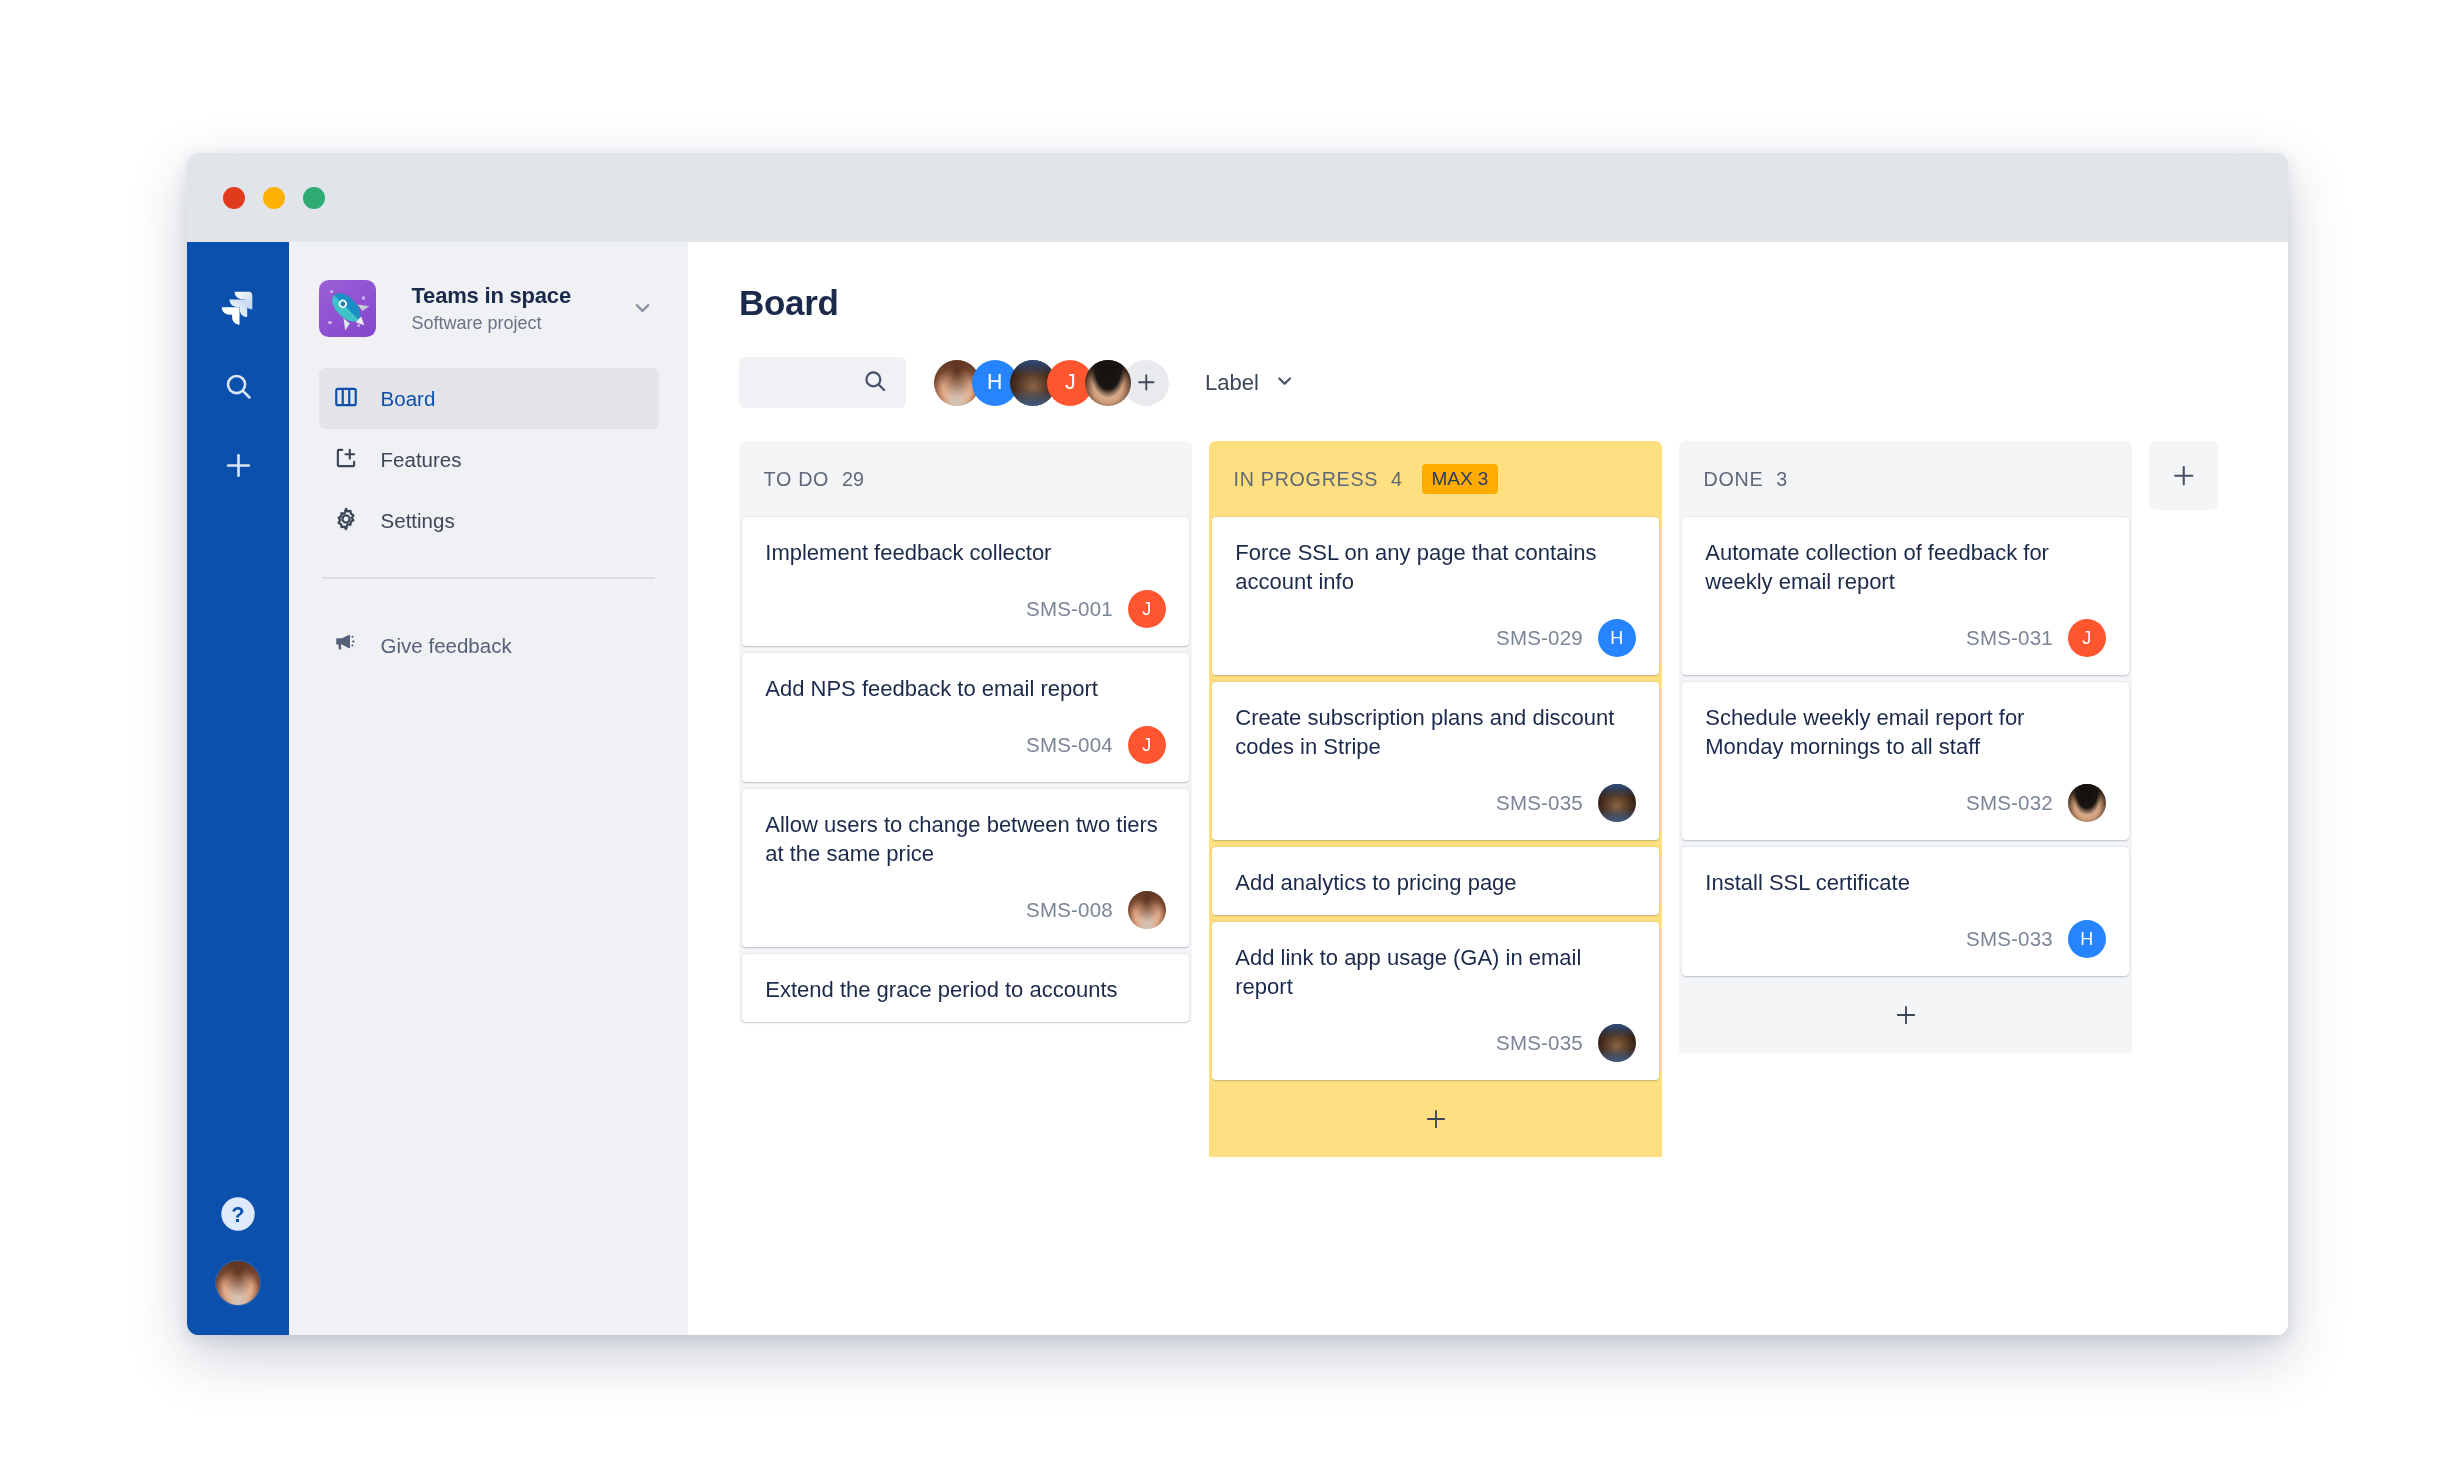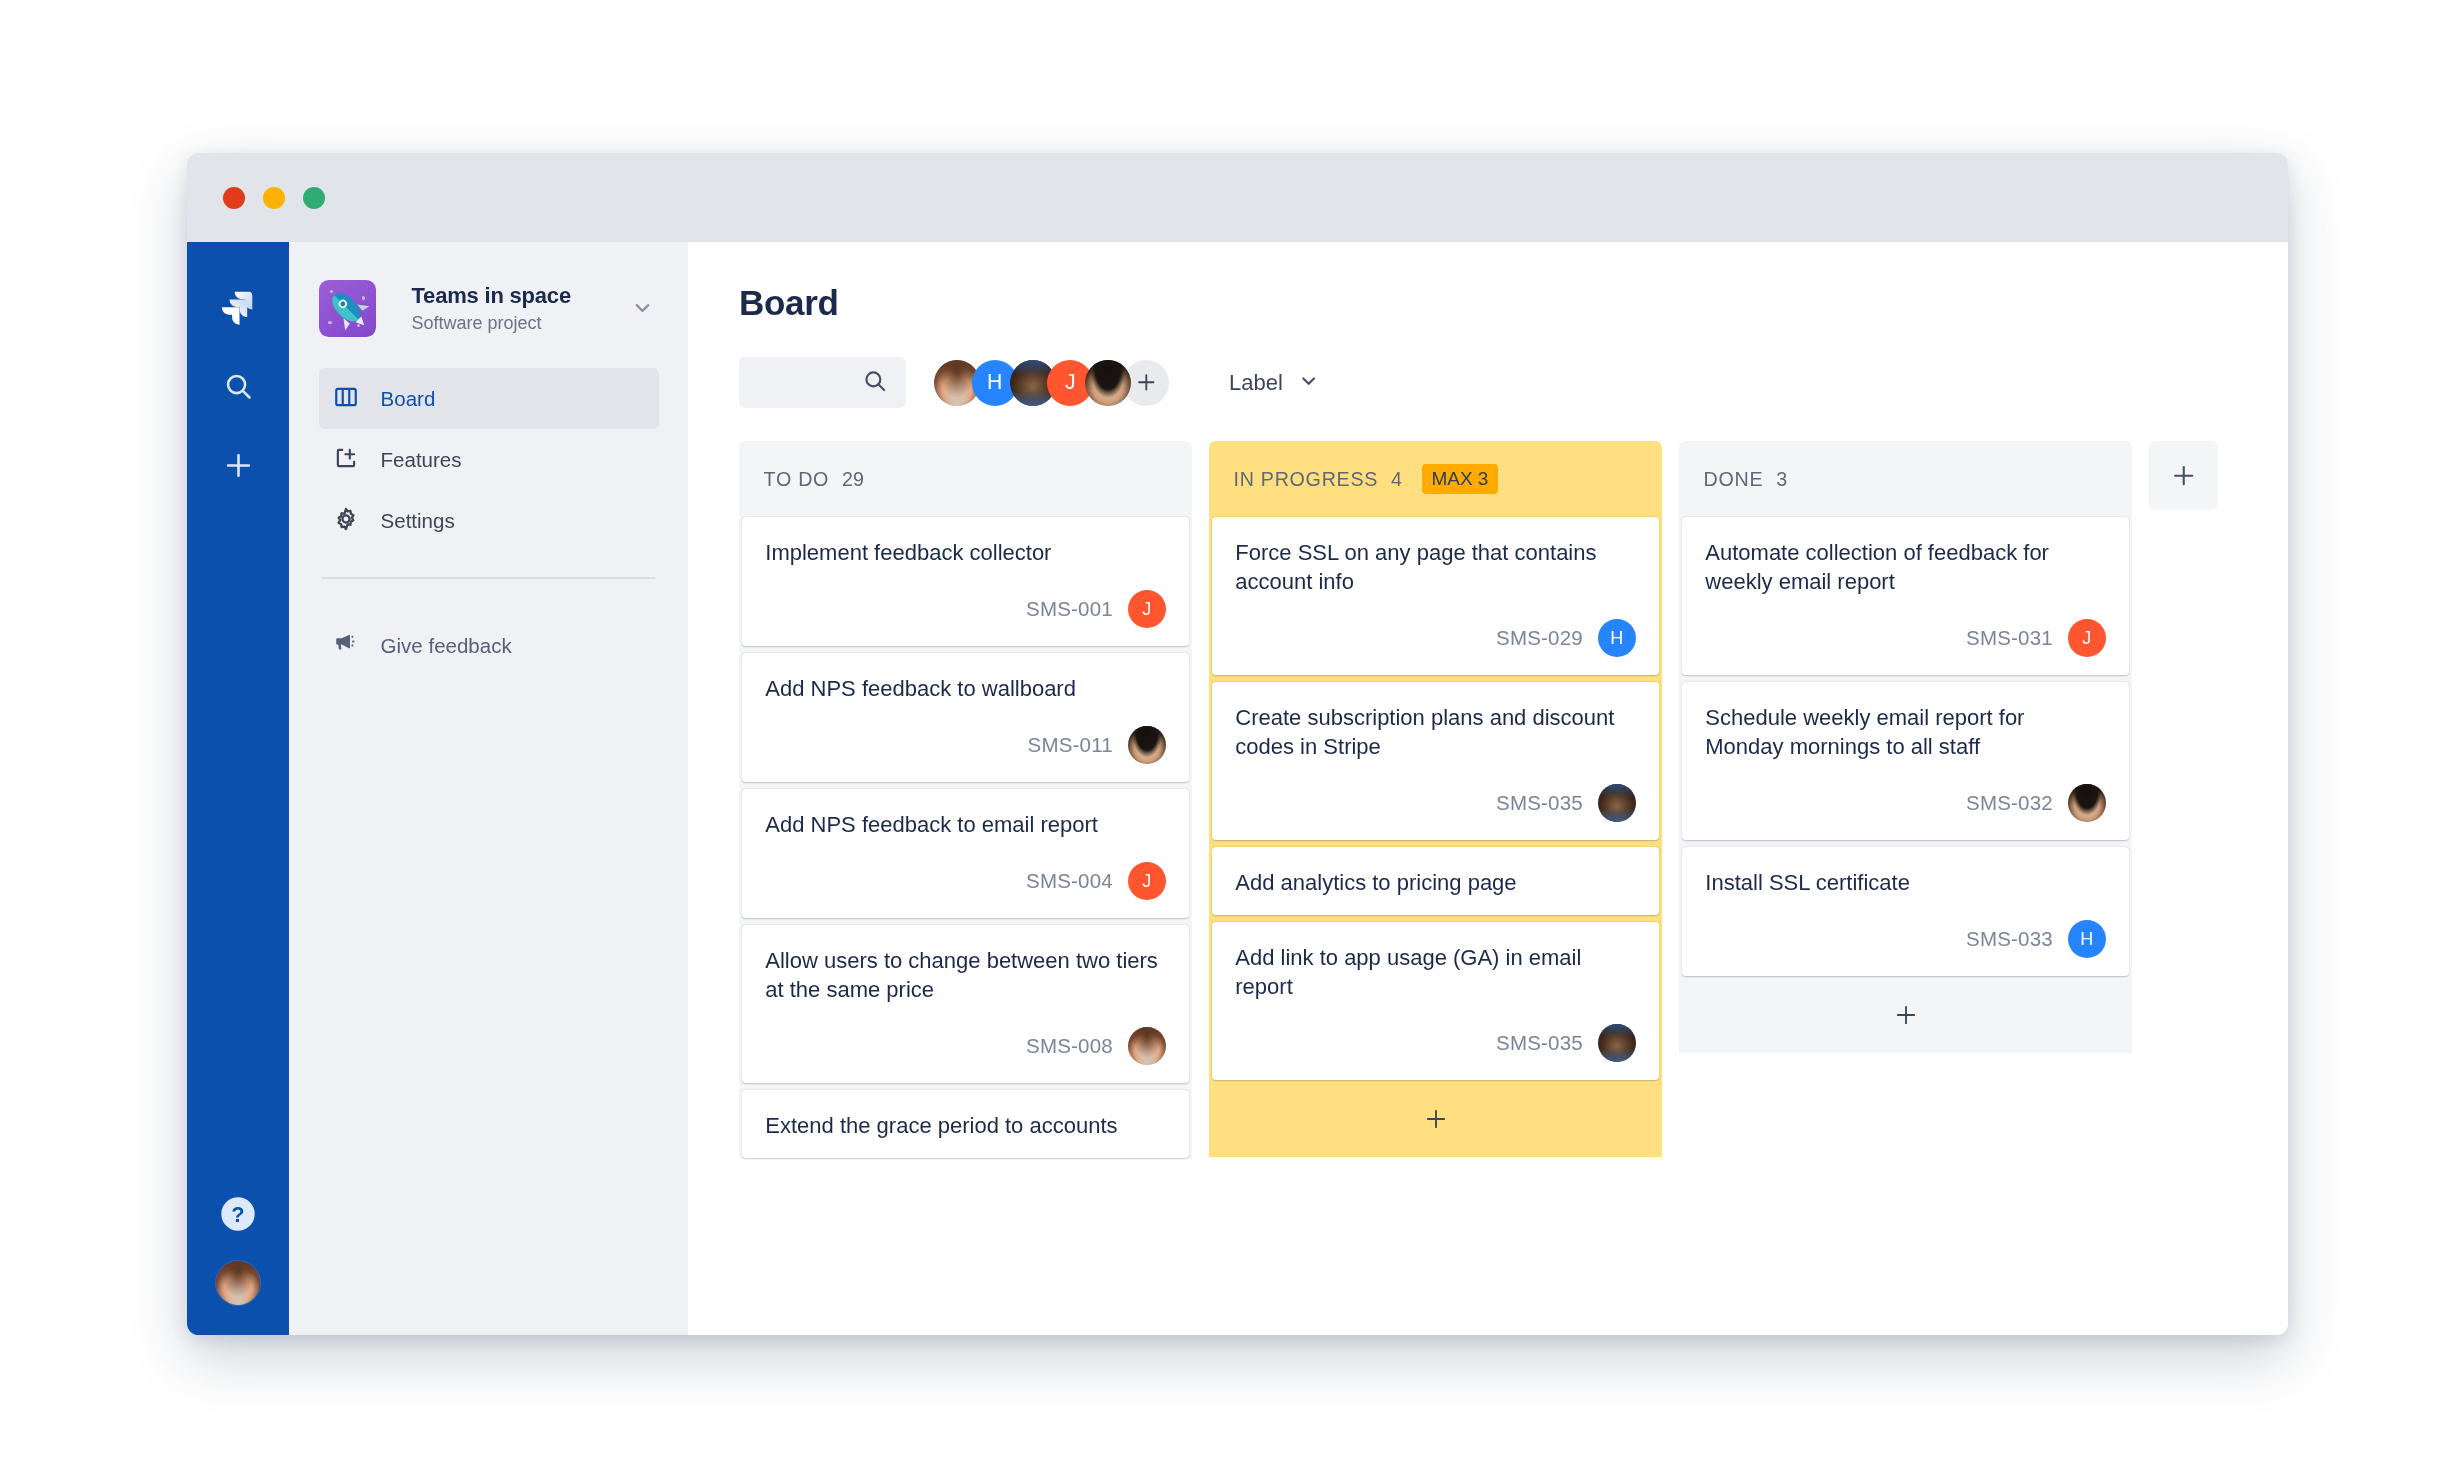--- a/index.html
+++ b/index.html
@@ -122,21 +122,21 @@
   }
   .grp-avatar:first-child { margin-left: 0; }
   #add-member-btn {
     width: 46px; height: 46px; border-radius: 50%;
     background: #e9eaee; margin-left: -8.2px;
     display: flex; align-items: center; justify-content: center;
     cursor: pointer;
   }
   #label-filter {
     display: flex; align-items: center; gap: 14.8px;
-    margin-left: 60px; cursor: pointer;
+    margin-left: 36px; cursor: pointer;
   }
   #label-filter-text { font-size: 22px; color: #3b4657; }
 
   
   #columns {
     display: flex; align-items: flex-start; gap: 17px;
     margin-top: 33px; padding-bottom: 0;
   }
   .column {
     width: 453px; flex: 0 0 453px;
@@ -400,29 +400,20 @@
             </div>
             <div class="cards">
               <div class="card">
                 <div class="card-title">Implement feedback collector</div>
                 <div class="card-footer">
                   <span class="card-key">SMS-001</span>
                   <div class="card-avatar" style="background: rgb(255, 86, 48);">J</div>
                 </div>
               </div>
               <div class="card">
-                <div class="card-title">Add NPS feedback to wallboard</div>
-                <div class="card-footer">
-                  <span class="card-key">SMS-011</span>
-                  <div class="card-avatar">
-                    <div class="ph ph-c"></div>
-                  </div>
-                </div>
-              </div>
-              <div class="card">
                 <div class="card-title">Add NPS feedback to email report</div>
                 <div class="card-footer">
                   <span class="card-key">SMS-004</span>
                   <div class="card-avatar" style="background: rgb(255, 86, 48);">J</div>
                 </div>
               </div>
               <div class="card">
                 <div class="card-title">Allow users to change between two tiers at the same price</div>
                 <div class="card-footer">
                   <span class="card-key">SMS-008</span>

